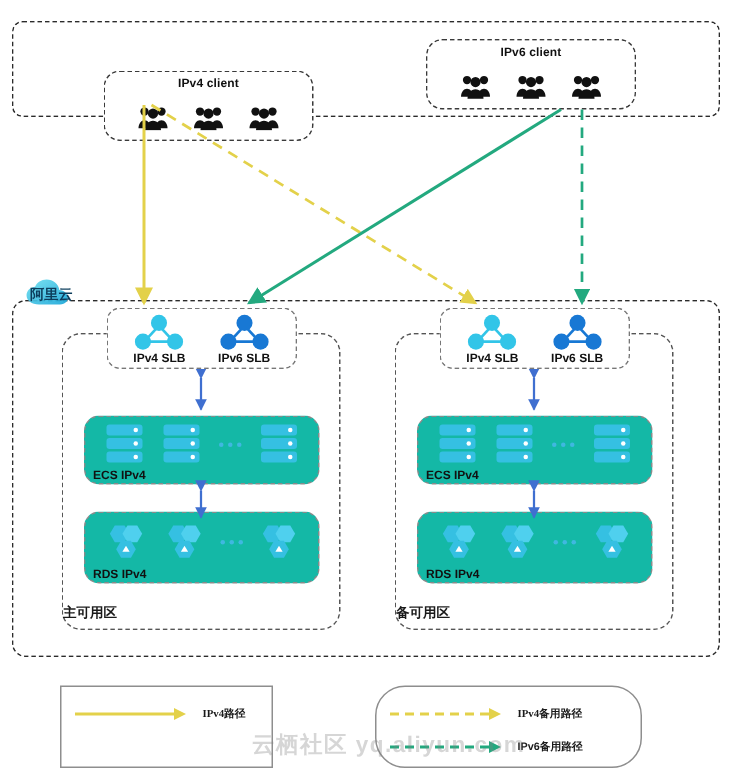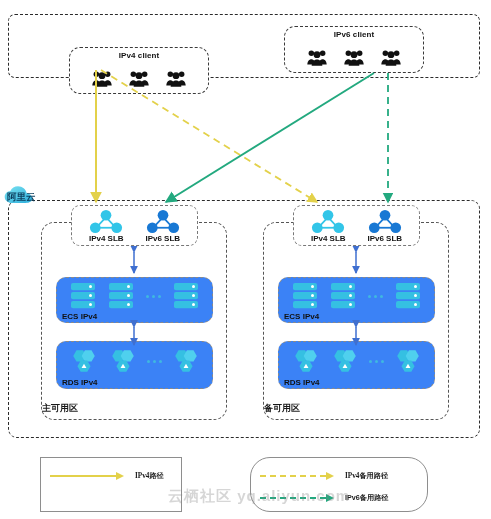--- a/index.html
+++ b/index.html
@@ -55,39 +55,39 @@
   }
   .slb-box.left{left:71px;width:127px;}
   .slb-box.right{left:293px;width:127px;}
   .slb-pair{position:absolute;inset:0;display:flex;justify-content:space-around;align-items:flex-start;padding:3px 6px 0;box-sizing:border-box;}
   .slb-cell{display:flex;flex-direction:column;align-items:center;width:54px;}
   .slb-cell svg{display:block;}
   .slb-cap{font-size:8px;font-weight:700;color:#111;margin-top:0px;white-space:nowrap;}
 
   .res-box{
     position:absolute;box-sizing:border-box;
-    border:1.2px dashed #8a8a8a;border-radius:10px;background:#3b82f6;
+    border:1.2px dashed #8a8a8a;border-radius:10px;background:#14b8a6;
   }
   .res-box.ecs{top:277px;height:46px;}
   .res-box.rds{top:341px;height:48px;}
   .res-box.left{left:56px;width:157px;}
   .res-box.right{left:278px;width:157px;}
   .res-row{
     position:absolute;left:0;top:3px;width:100%;height:30px;
     display:flex;align-items:center;justify-content:space-around;padding:0 7px;box-sizing:border-box;
   }
   .res-box.rds .res-row{top:4px;height:30px;}
   .res-cap{
     position:absolute;left:5px;bottom:1px;font-size:8px;font-weight:700;color:#111;
   }
   .dots{display:flex;gap:3px;align-items:center;}
   .dots i{width:3px;height:3px;border-radius:50%;background:#3fb8e0;display:block;}
 
   
-  .cloud-logo{position:absolute;left:0;top:184px;width:56px;height:24px;z-index:6;}
+  .cloud-logo{position:absolute;left:13px;top:184px;width:56px;height:24px;z-index:6;}
   .cloud-logo svg{display:block;}
 
   
   #links{position:absolute;left:0;top:0;width:491px;height:519px;z-index:3;pointer-events:none;}
 
   
   .legend{
     position:absolute;box-sizing:border-box;top:457px;height:55px;
     border:1px solid #8e8e8e;background:#fff;
   }

